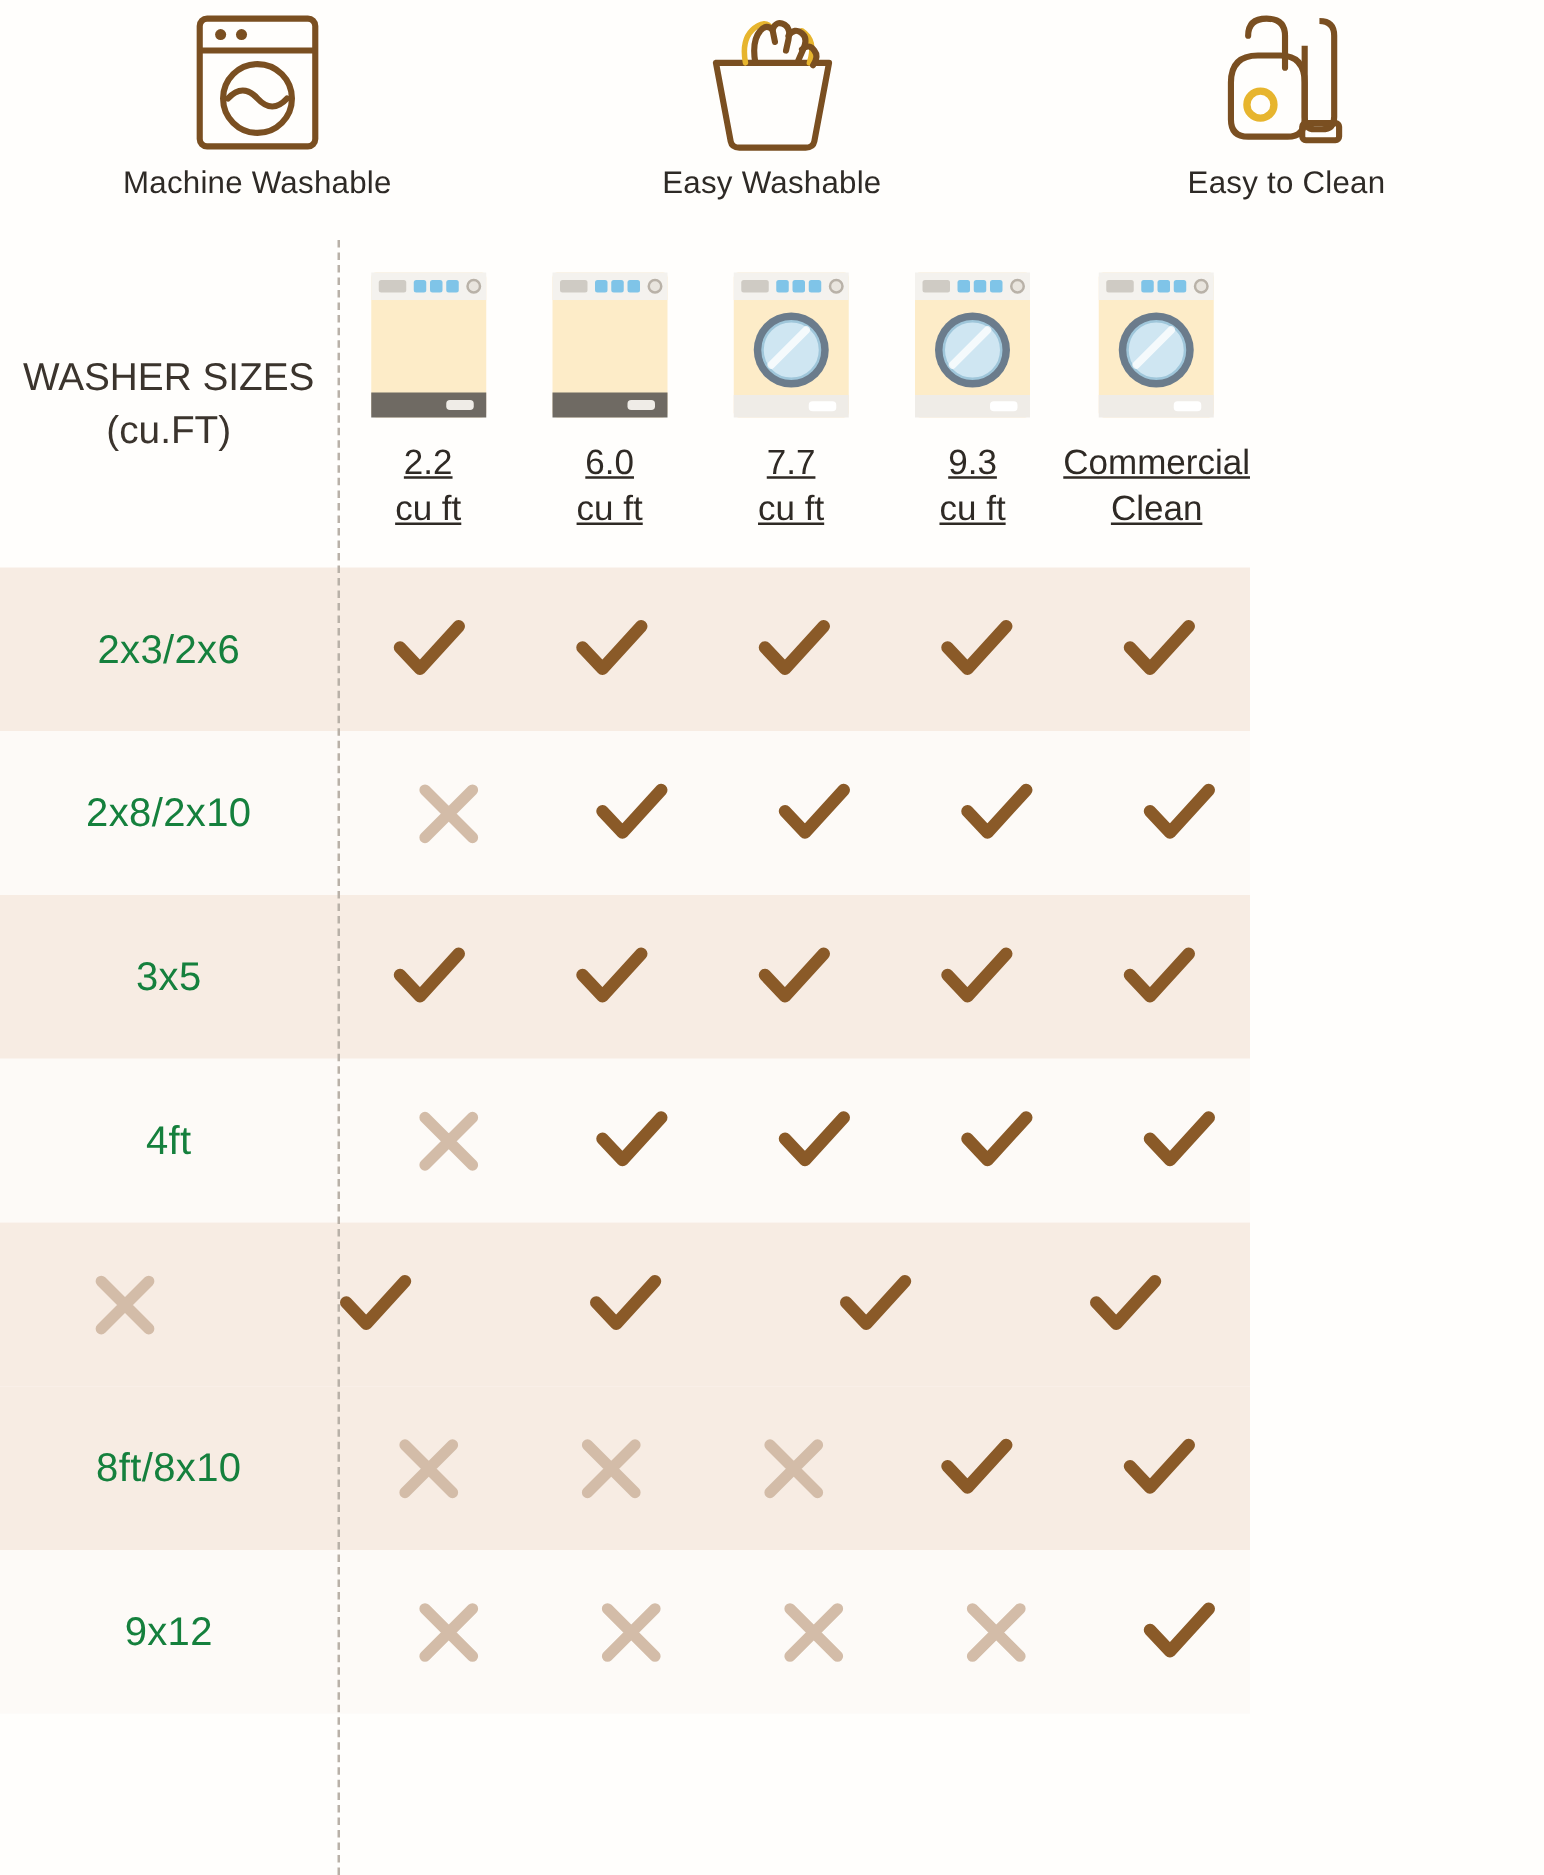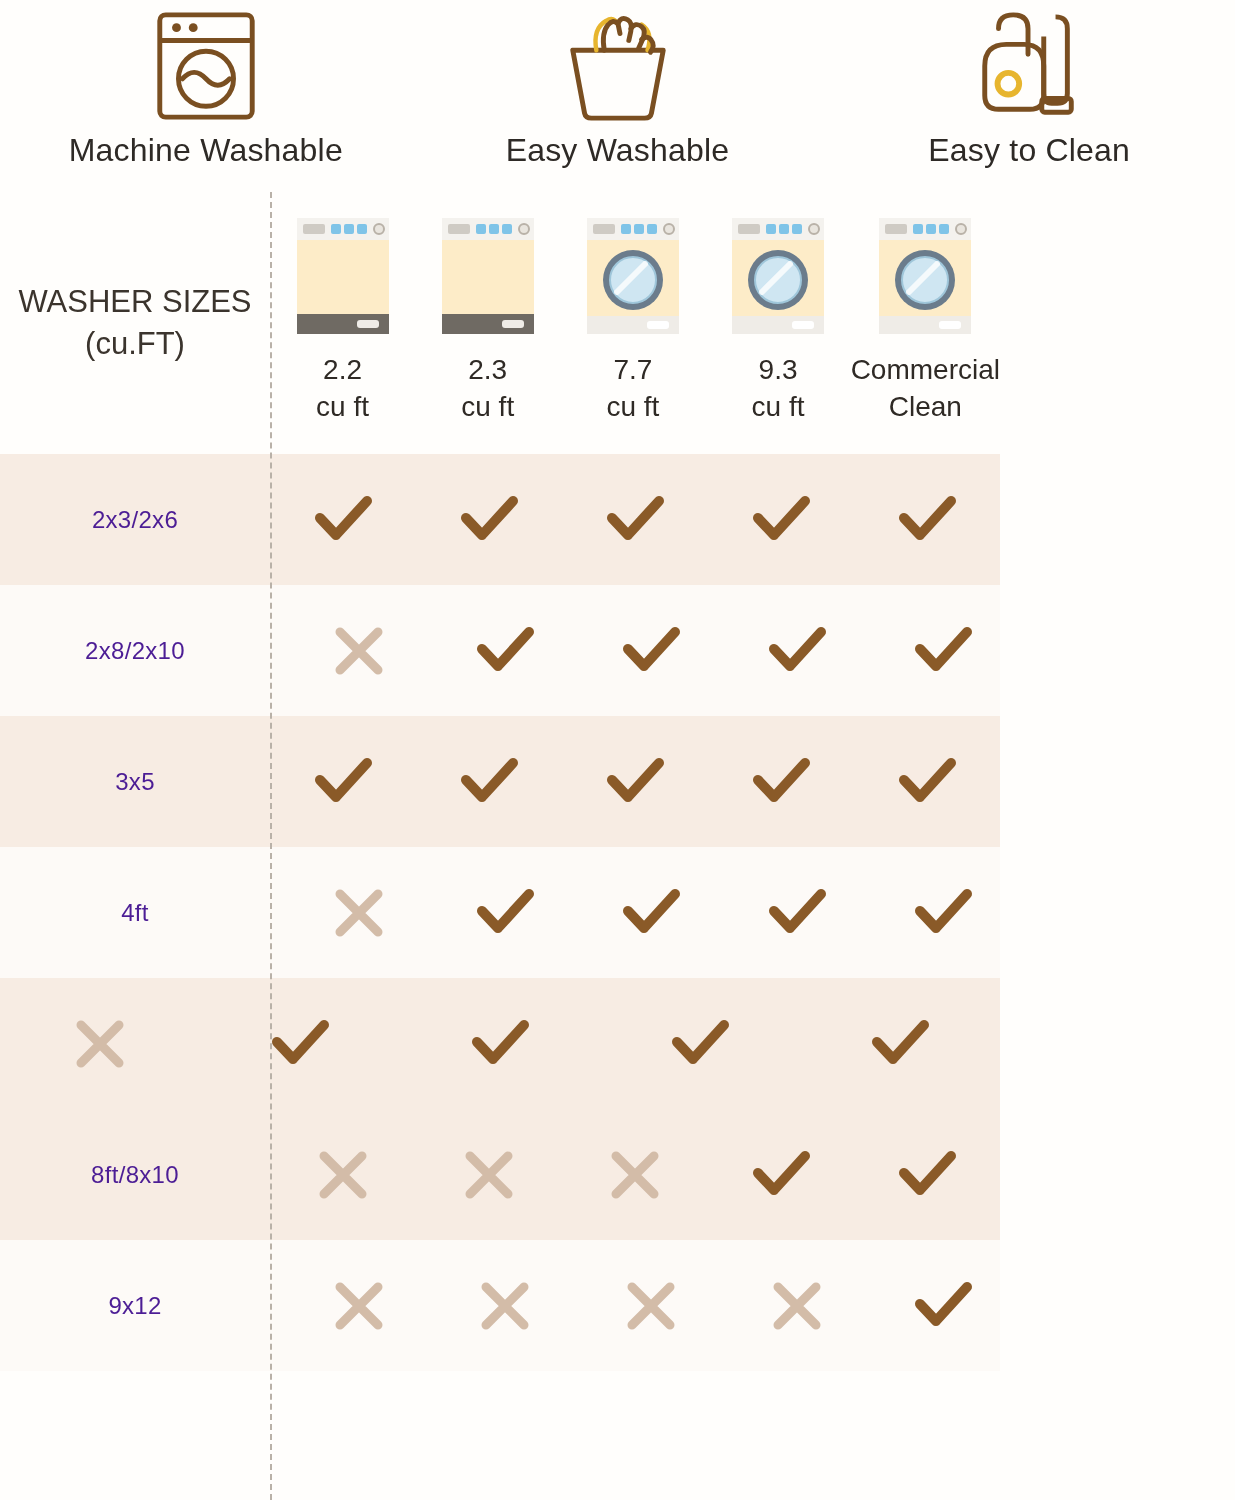--- a/index.html
+++ b/index.html
@@ -37,21 +37,21 @@
     justify-content: flex-start;
     padding-top: 6px;
   }
   .feature-icon {
     height: 120px;
     display: flex;
     align-items: center;
     justify-content: center;
   }
   .feature-label {
-    font-size: 32px;
+    font-size: 25px;
     color: #2e2a26;
     margin-top: 6px;
     letter-spacing: .2px;
   }
 
   
   .table {
     position: relative;
     width: 1235px;
   }
@@ -100,26 +100,27 @@
     justify-content: flex-start;
     padding-top: 12px;
   }
   .head-cap {
     font-size: 28px;
     line-height: 1.32;
     text-align: center;
     color: #2f2a25;
     margin-top: 8px;
     white-space: pre-line;
+    text-decoration: underline;
   }
   .washer-pic { height: 140px; display:flex; align-items:flex-end; }
 
   .row-label {
-    font-size: 24px;
-    color: #4c1d95;
+    font-size: 32px;
+    color: #15803d;
     letter-spacing: .3px;
   }
 
   .data-row { height: 131px; }
 
   
   .divider {
     position: absolute;
     left: 270px;
     top: 0;
@@ -216,21 +217,21 @@
             <rect x="6" y="14" width="92" height="22" fill="#f4f2ee"></rect>
             <rect x="6" y="110" width="92" height="20" fill="#6f6a63"></rect>
             <rect x="12" y="20" width="22" height="10" rx="2" fill="#cfcbc4"></rect>
             <rect x="40" y="20" width="10" height="10" rx="2" fill="#7fc4e8"></rect>
             <rect x="53" y="20" width="10" height="10" rx="2" fill="#7fc4e8"></rect>
             <rect x="66" y="20" width="10" height="10" rx="2" fill="#7fc4e8"></rect>
             <circle cx="88" cy="25" r="5" fill="#e9e5de" stroke="#b9b2a8" stroke-width="2"></circle>
             <rect x="66" y="116" width="22" height="8" rx="3" fill="#efece7"></rect>
           </svg>
         </div>
-        <div class="head-cap">2.3
+        <div class="head-cap">6.0
 cu ft</div>
       </div>
 
       <div class="head-cell">
         <div class="washer-pic">
           <svg width="104" height="140" viewBox="0 0 104 140">
             <rect x="6" y="14" width="92" height="116" rx="4" fill="#fdecc8"></rect>
             <rect x="6" y="14" width="92" height="22" fill="#f4f2ee"></rect>
             <rect x="6" y="112" width="92" height="18" fill="#efece7"></rect>
             <rect x="12" y="20" width="22" height="10" rx="2" fill="#cfcbc4"></rect>

